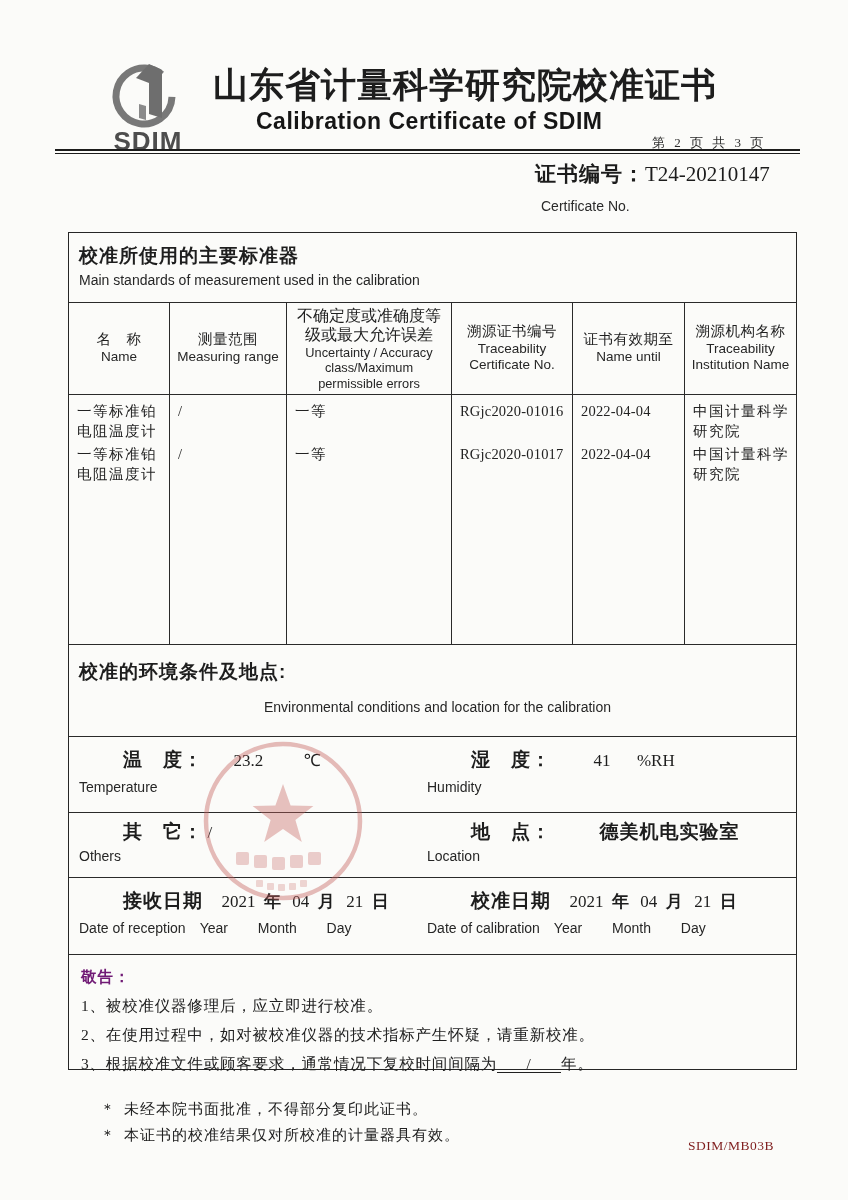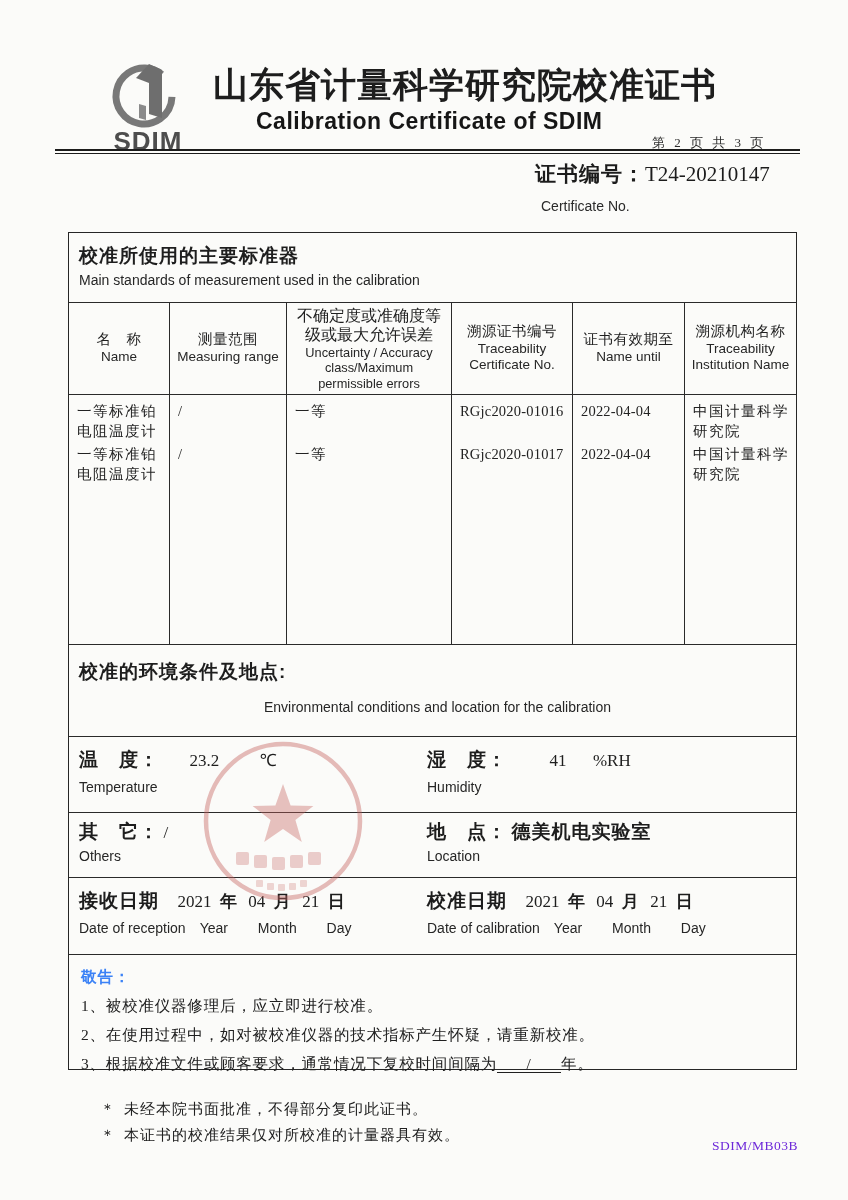--- a/index.html
+++ b/index.html
@@ -79,39 +79,39 @@
   .sec-env-title{height:92px;padding:14px 0 0 10px;border-top:1.2px solid #2a2a2a;}
   .sec-env-title .sec-title-en{margin-top:14px;text-align:center;}
 
   .field-row{border-top:1.2px solid #2a2a2a;}
   .row-temp{height:76px;}
   .row-others{height:65px;}
   .row-dates{height:77px;}
   .half{position:absolute;top:0;height:100%;box-sizing:border-box;padding:10px 0 0 10px;}
   .half.left{left:0;width:348px;}
   .half.right{left:348px;width:381px;}
-  .f-label{font-size:19px;font-weight:700;letter-spacing:1px;color:#1d1d1d;}
+  .f-label{font-size:19px;font-weight:700;letter-spacing:1px;color:#1d1d1d;margin-left:44px;}
   .f-val{font-family:"Liberation Serif", serif;font-size:17px;color:#1e1e1e;}
   .f-en{font-size:14px;color:#262626;margin-top:6px;}
   .date-units{word-spacing:26px;margin-left:14px;}
 
   
   .sec-notice{border-top:1.2px solid #2a2a2a;height:135px;padding:12px 0 0 12px;
     font-family:"Liberation Serif", serif;}
-  .notice-title{font-size:15.5px;font-weight:700;letter-spacing:1px;color:#3b82f6;}
+  .notice-title{font-size:15.5px;font-weight:700;letter-spacing:1px;color:#701a75;}
   .notice-item{font-size:15.5px;color:#202020;letter-spacing:0.8px;margin-top:8px;}
   .blank-slash{display:inline-block;min-width:64px;text-align:center;
     border-bottom:1px solid #202020;line-height:1.05;}
 
   
   .footer{left:100px;top:1100px;width:700px;font-family:"Liberation Serif", serif;}
   .footer-line{font-size:15px;color:#202020;letter-spacing:1px;margin-bottom:7px;}
   .footer-line .star{margin-right:8px;}
-  .form-no{left:712px;top:1138px;font-family:"Liberation Serif", serif;
-    font-size:13.5px;color:#6d28d9;letter-spacing:0.5px;}
+  .form-no{left:688px;top:1138px;font-family:"Liberation Serif", serif;
+    font-size:13.5px;color:#7f1d1d;letter-spacing:0.5px;}
 
   
   .stamp{left:198px;top:736px;width:170px;height:170px;pointer-events:none;}
 </style>
 </head>
 <body>
 
 <div class="page">
 
   <svg class="abs logo" viewBox="0 0 112 104">

